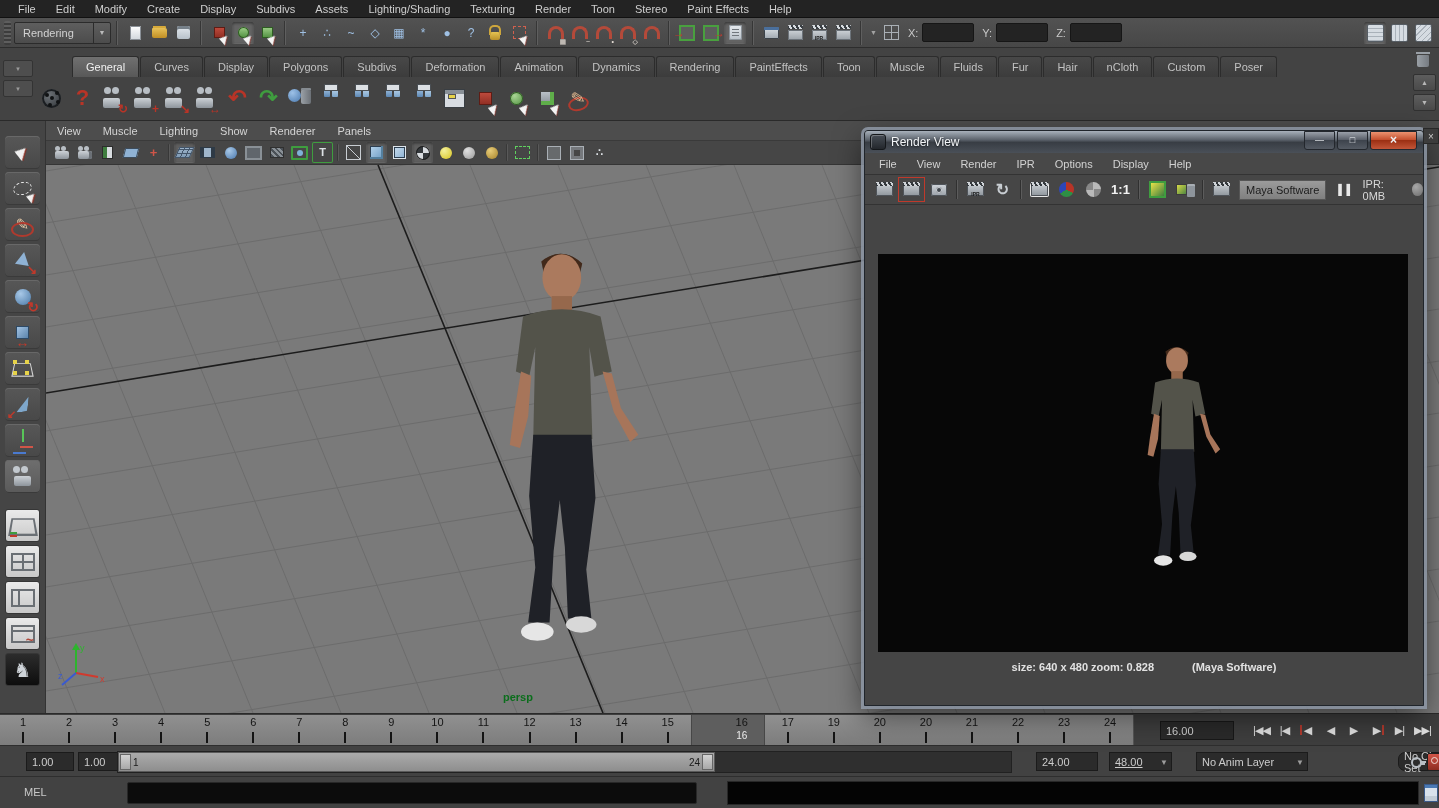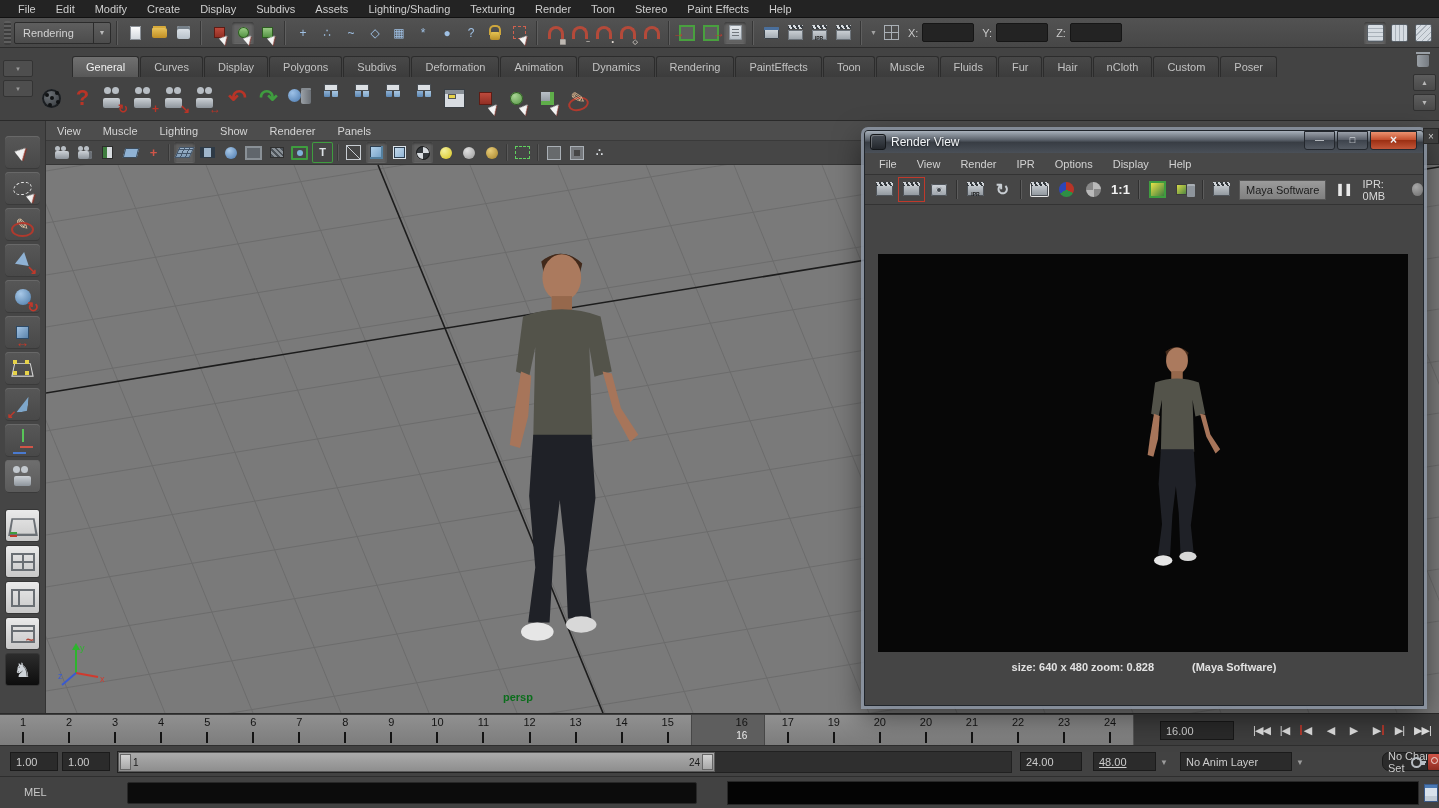--- a/index.html
+++ b/index.html
@@ -226,21 +226,21 @@
   .fr.current .fs{display:block;color:#ececec;font-size:10px;margin-top:2px;}
   #tfield{position:absolute;left:1160px;top:7px;width:62px;height:17px;background:#2a2a2a;border:1px solid #181818;color:#d2d2d2;
           display:flex;align-items:center;padding:0 5px;}
   #pbwrap{position:absolute;left:1250px;top:3px;display:flex;}
   .pb{position:relative;width:23px;height:26px;display:flex;align-items:center;justify-content:center;color:#e2e2e2;font-size:11px;letter-spacing:-1px;}
   .pb.redkey::after{content:"";position:absolute;width:2px;top:8px;bottom:8px;background:#b23a2e;}
   .pb.redkey.l::after{left:4px;}
   .pb.redkey.r::after{right:4px;}
   
   #range{position:absolute;left:0;top:745px;width:1439px;height:31px;background:#424242;border-top:1px solid #2e2e2e;box-sizing:border-box;}
-  .rfield{position:absolute;top:6px;height:17px;background:#2b2b2b;border:1px solid #1b1b1b;color:#cccccc;display:flex;align-items:center;padding:0 5px;box-sizing:content-box;}
+  .rfield{position:absolute;top:6px;height:17px;background:#2b2b2b;border:1px solid #1b1b1b;color:#cccccc;display:flex;align-items:center;padding:0 5px;box-sizing:content-box;margin-left:16px;}
   #range-track{position:absolute;left:117px;top:5px;width:893px;height:20px;background:#2f2f2f;border:1px solid #212121;}
   #range-bar{position:absolute;left:0;top:0;width:595px;height:18px;background:linear-gradient(#ababab,#8e8e8e);border:1px solid #5a5a5a;
              display:flex;align-items:center;justify-content:space-between;color:#191919;font-size:10px;}
   #range-bar::before{content:"";width:9px;height:14px;background:linear-gradient(#d2d2d2,#a8a8a8);border:1px solid #666;margin-left:1px;}
   #range-bar::after{content:"";width:9px;height:14px;background:linear-gradient(#d2d2d2,#a8a8a8);border:1px solid #666;margin-right:1px;}
   #range-bar .rb-start{position:absolute;left:14px;}
   #range-bar .rb-end{position:absolute;right:14px;}
   .caret{position:absolute;top:12px;color:#9c9c9c;font-size:8px;}
   #i-key{position:absolute;left:1411px;top:10px;width:15px;height:12px;}
   #i-key::before{content:"";position:absolute;left:0;top:1px;width:7px;height:7px;border:2px solid #b8bec4;border-radius:50%;}

